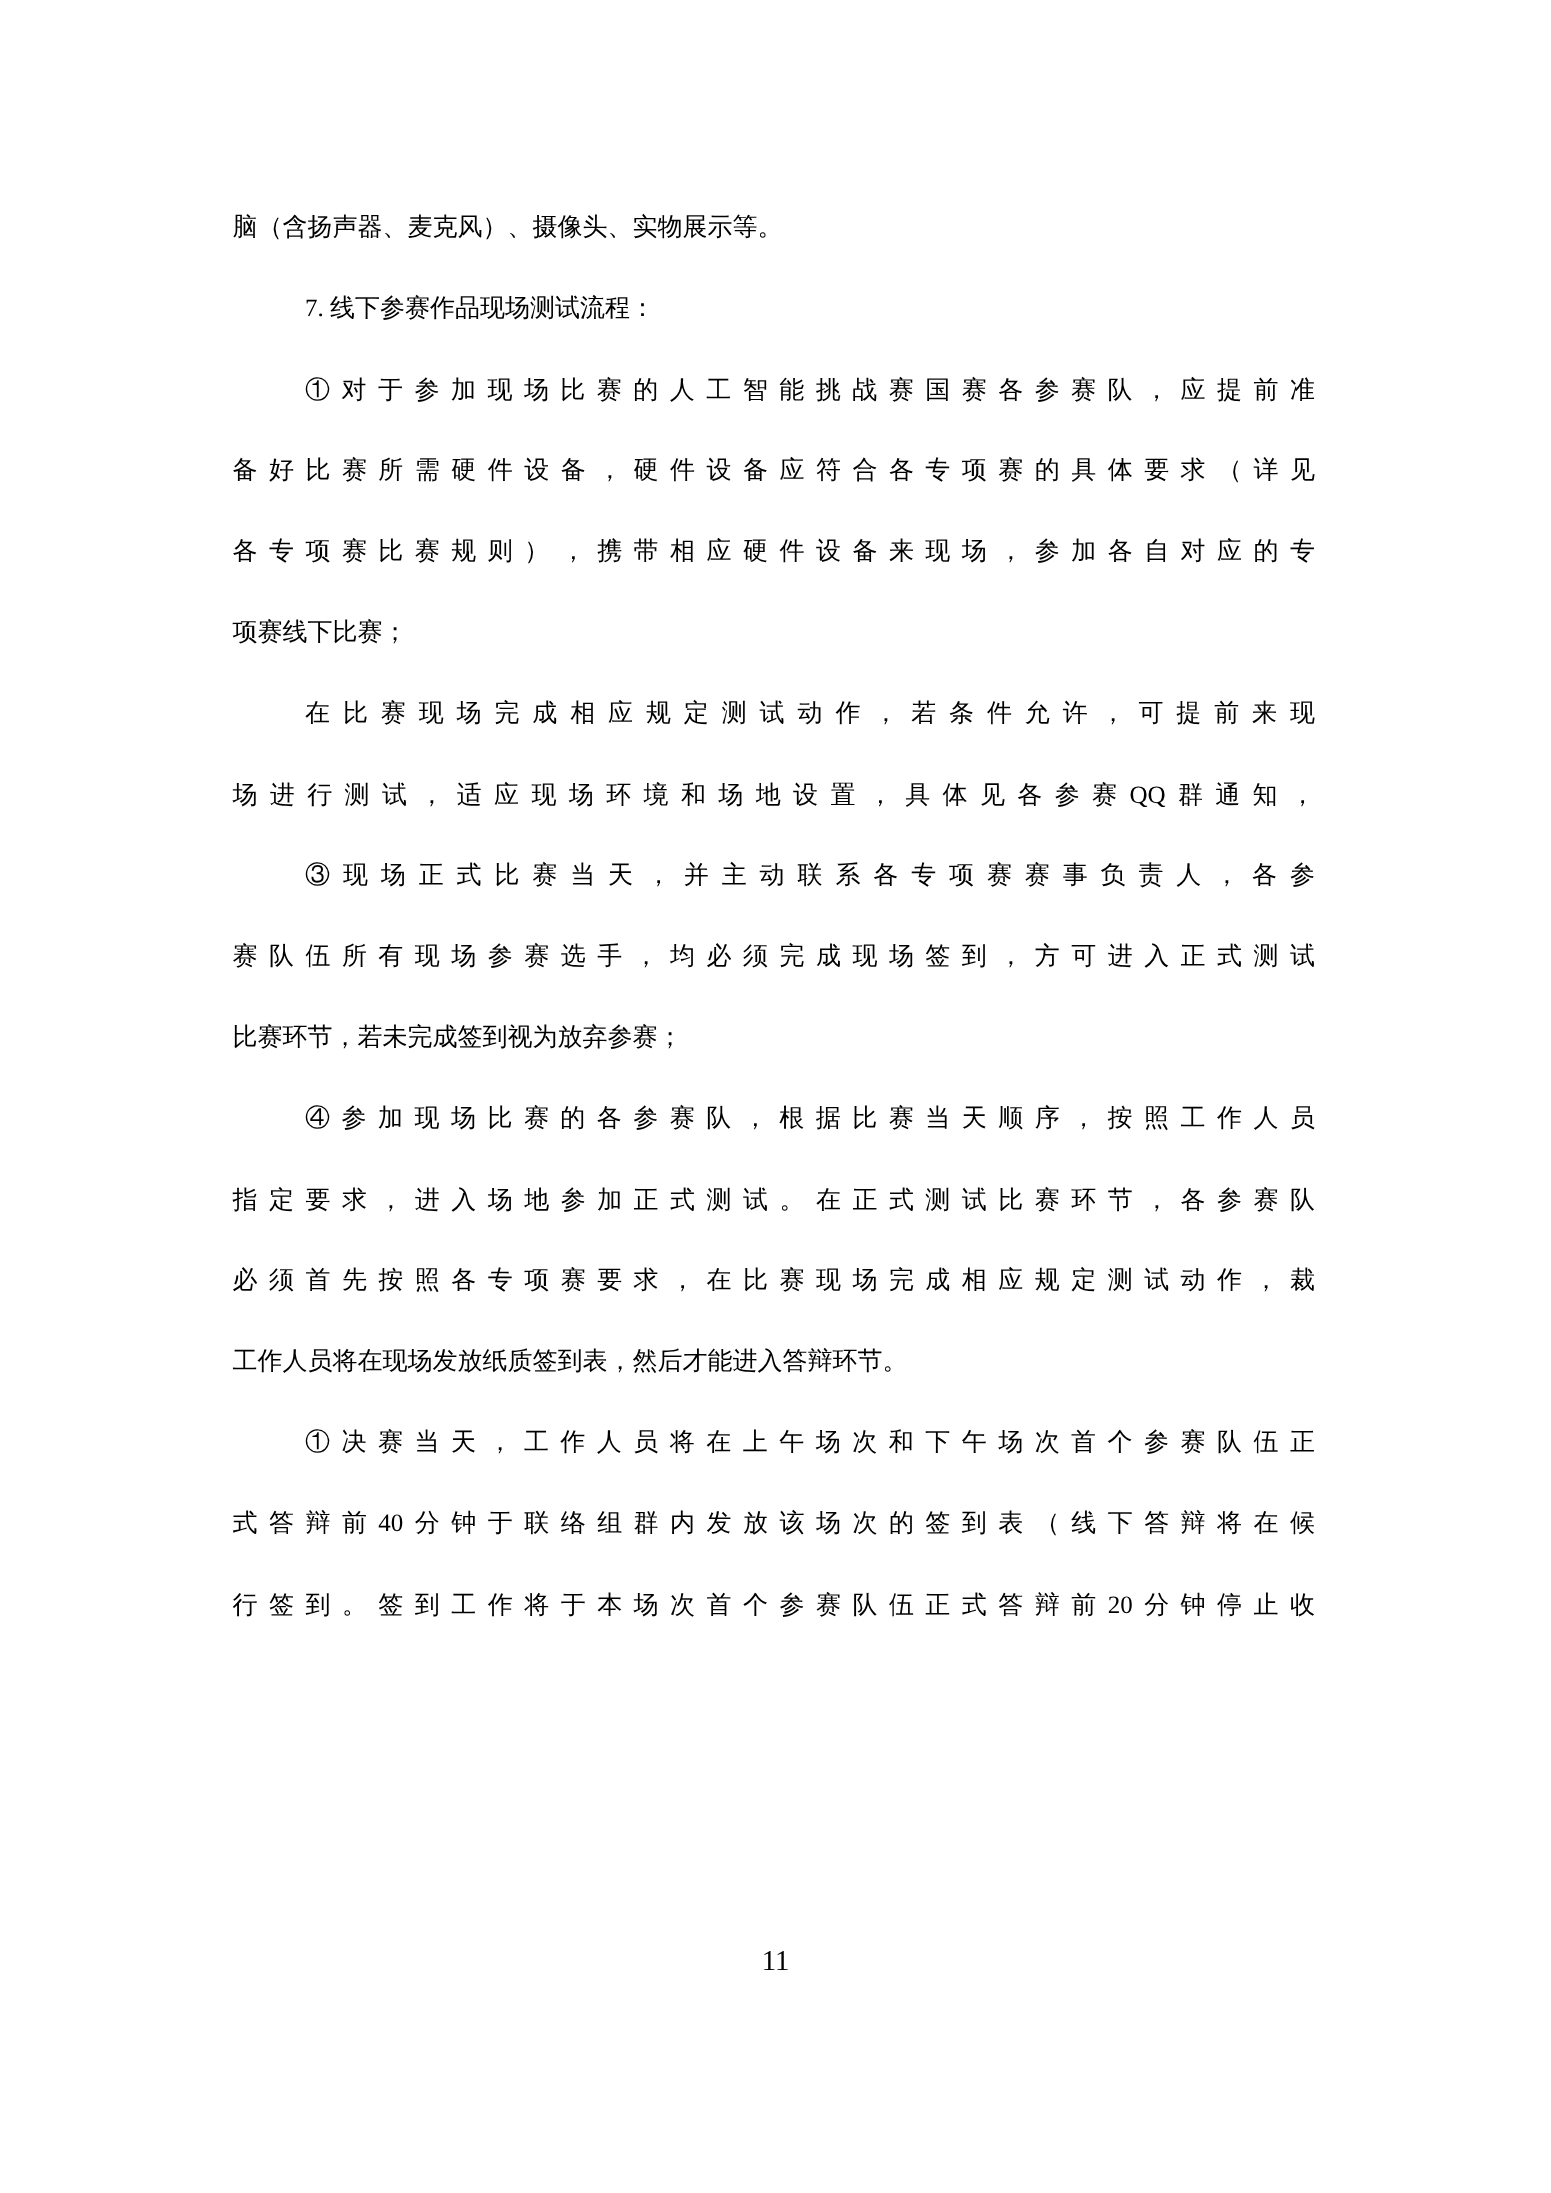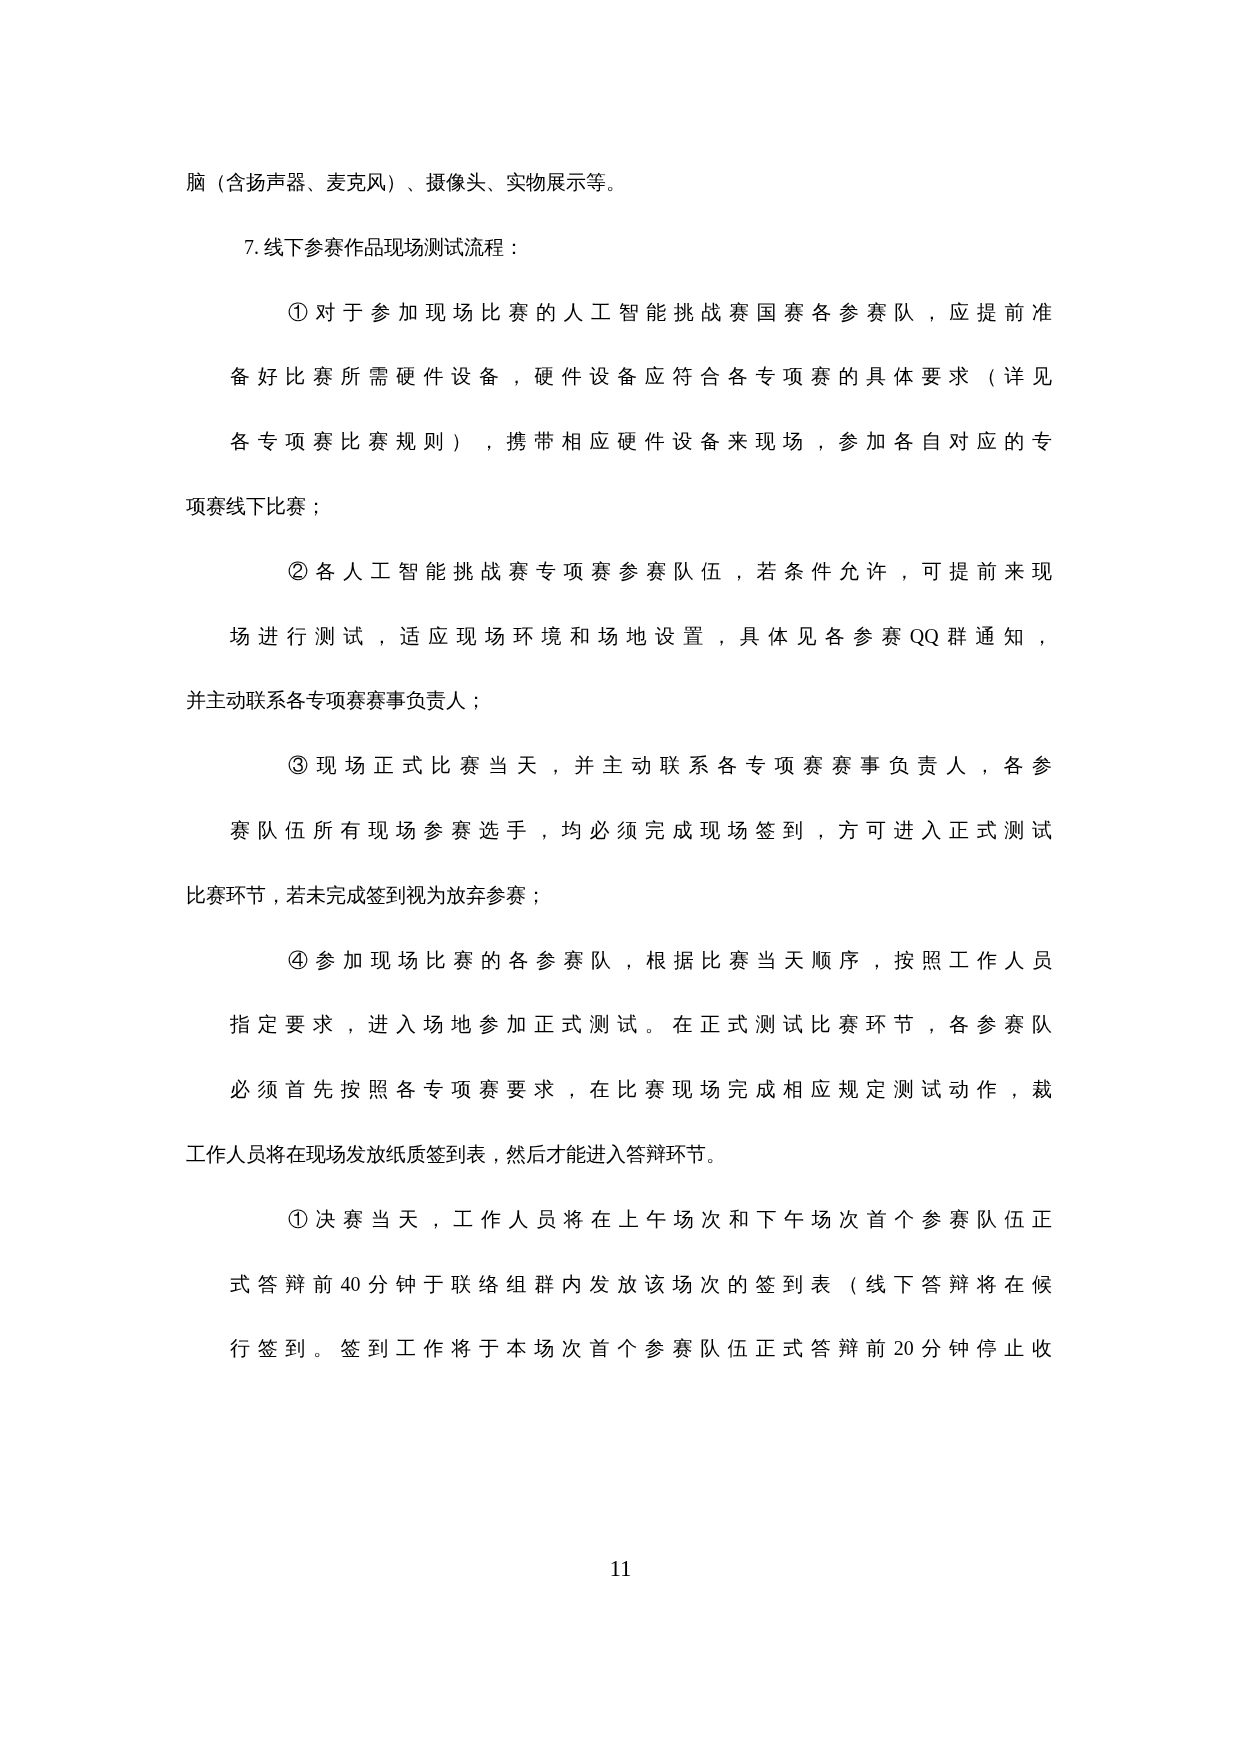--- a/index.html
+++ b/index.html
@@ -27,21 +27,20 @@
     font-size:20px;
     color:#000000;
     white-space:nowrap;
     overflow:visible;
   }
   .line.justify{
     white-space:normal;
     text-align:justify;
     text-align-last:justify;
     text-justify:inter-character;
-    margin-left:44px;
   }
   .line.indent{
     text-indent:58px;
   }
   .pagenum{
     position:absolute;
     top:1554px;
     left:0;
     width:1241px;
     text-align:center;
@@ -54,23 +53,22 @@
 <body>
 
 <div class="page">
   <div class="textblock" id="textblock">
       <div class="line">脑（含扬声器、麦克风）、摄像头、实物展示等。</div>
       <div class="line indent">7. 线下参赛作品现场测试流程：</div>
       <div class="line indent justify">①对于参加现场比赛的人工智能挑战赛国赛各参赛队，应提前准</div>
       <div class="line justify">备好比赛所需硬件设备，硬件设备应符合各专项赛的具体要求（详见</div>
       <div class="line justify">各专项赛比赛规则），携带相应硬件设备来现场，参加各自对应的专</div>
       <div class="line">项赛线下比赛；</div>
-      <div class="line indent justify">②各人工智能挑战赛专项赛参赛队伍，若条件允许，可提前来现</div>
+      <div class="line indent justify">在比赛现场完成相应规定测试动作，若条件允许，可提前来现</div>
       <div class="line justify">场进行测试，适应现场环境和场地设置，具体见各参赛QQ群通知，</div>
-      <div class="line">并主动联系各专项赛赛事负责人；</div>
       <div class="line indent justify">③现场正式比赛当天，并主动联系各专项赛赛事负责人，各参</div>
       <div class="line justify">赛队伍所有现场参赛选手，均必须完成现场签到，方可进入正式测试</div>
       <div class="line">比赛环节，若未完成签到视为放弃参赛；</div>
       <div class="line indent justify">④参加现场比赛的各参赛队，根据比赛当天顺序，按照工作人员</div>
       <div class="line justify">指定要求，进入场地参加正式测试。在正式测试比赛环节，各参赛队</div>
       <div class="line justify">必须首先按照各专项赛要求，在比赛现场完成相应规定测试动作，裁</div>
       <div class="line">工作人员将在现场发放纸质签到表，然后才能进入答辩环节。</div>
       <div class="line indent justify">①决赛当天，工作人员将在上午场次和下午场次首个参赛队伍正</div>
       <div class="line justify">式答辩前40分钟于联络组群内发放该场次的签到表（线下答辩将在候</div>
       <div class="line justify">行签到。签到工作将于本场次首个参赛队伍正式答辩前20分钟停止收</div>

